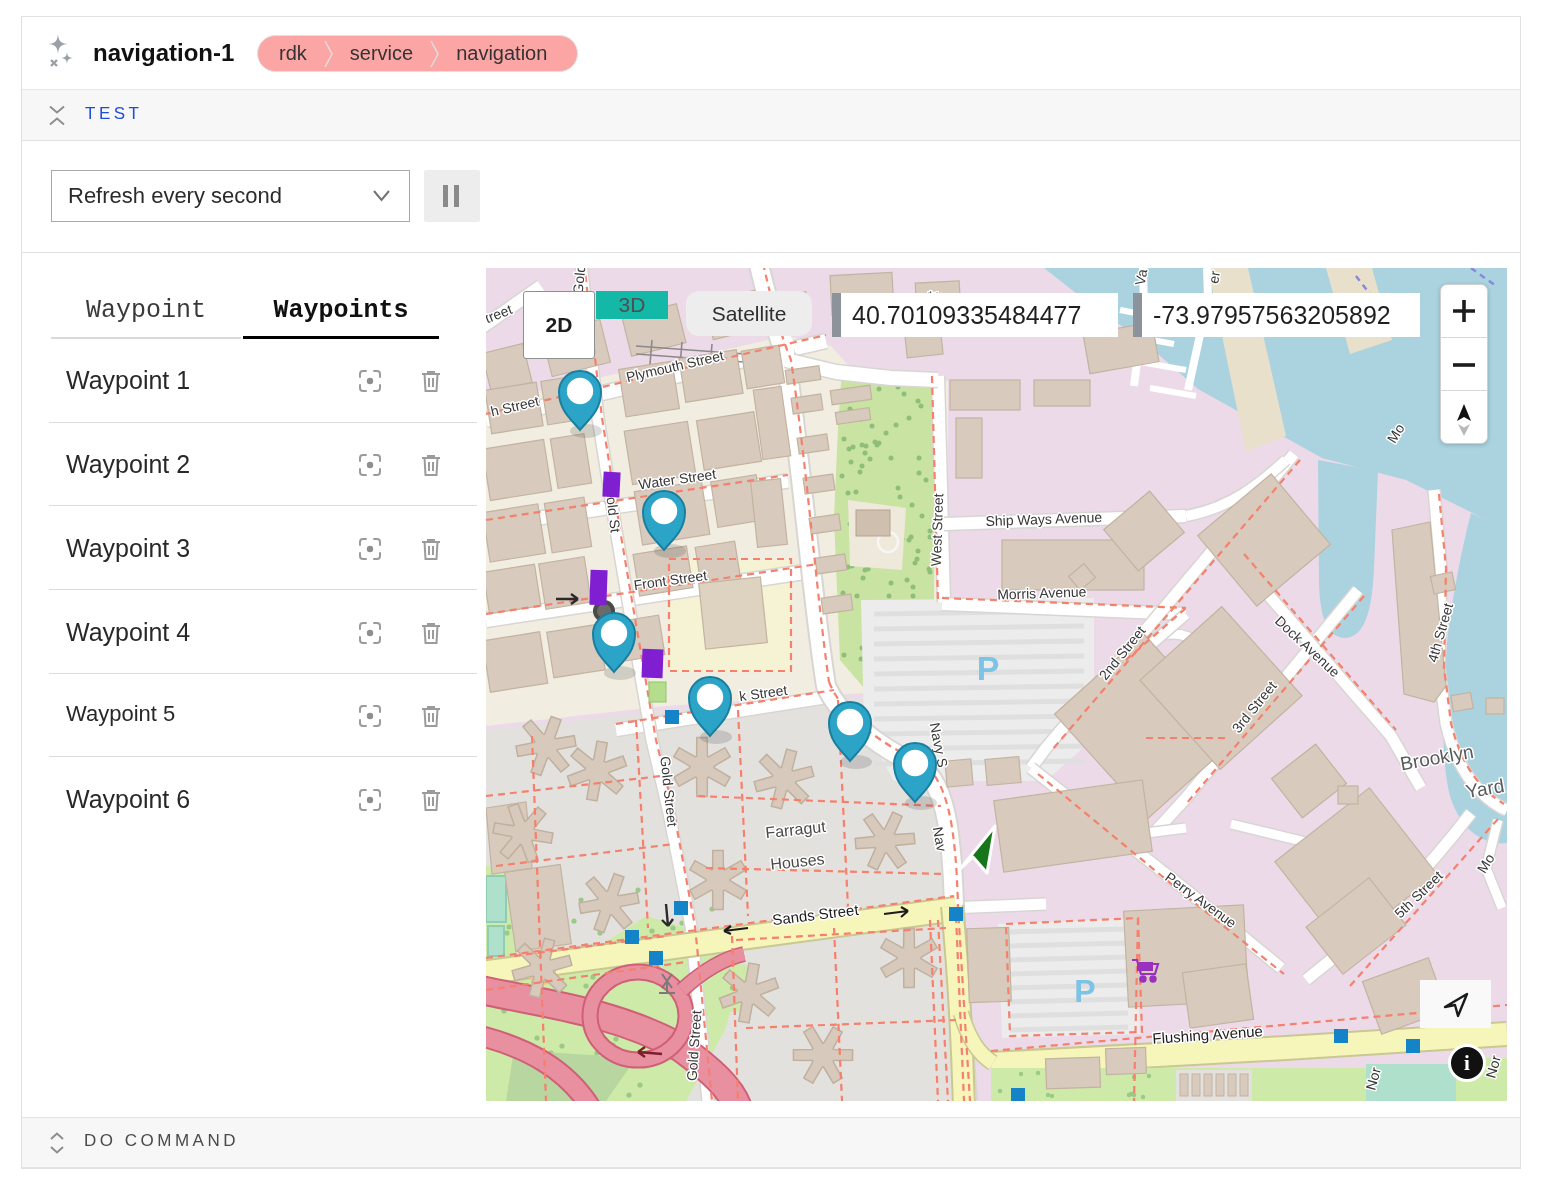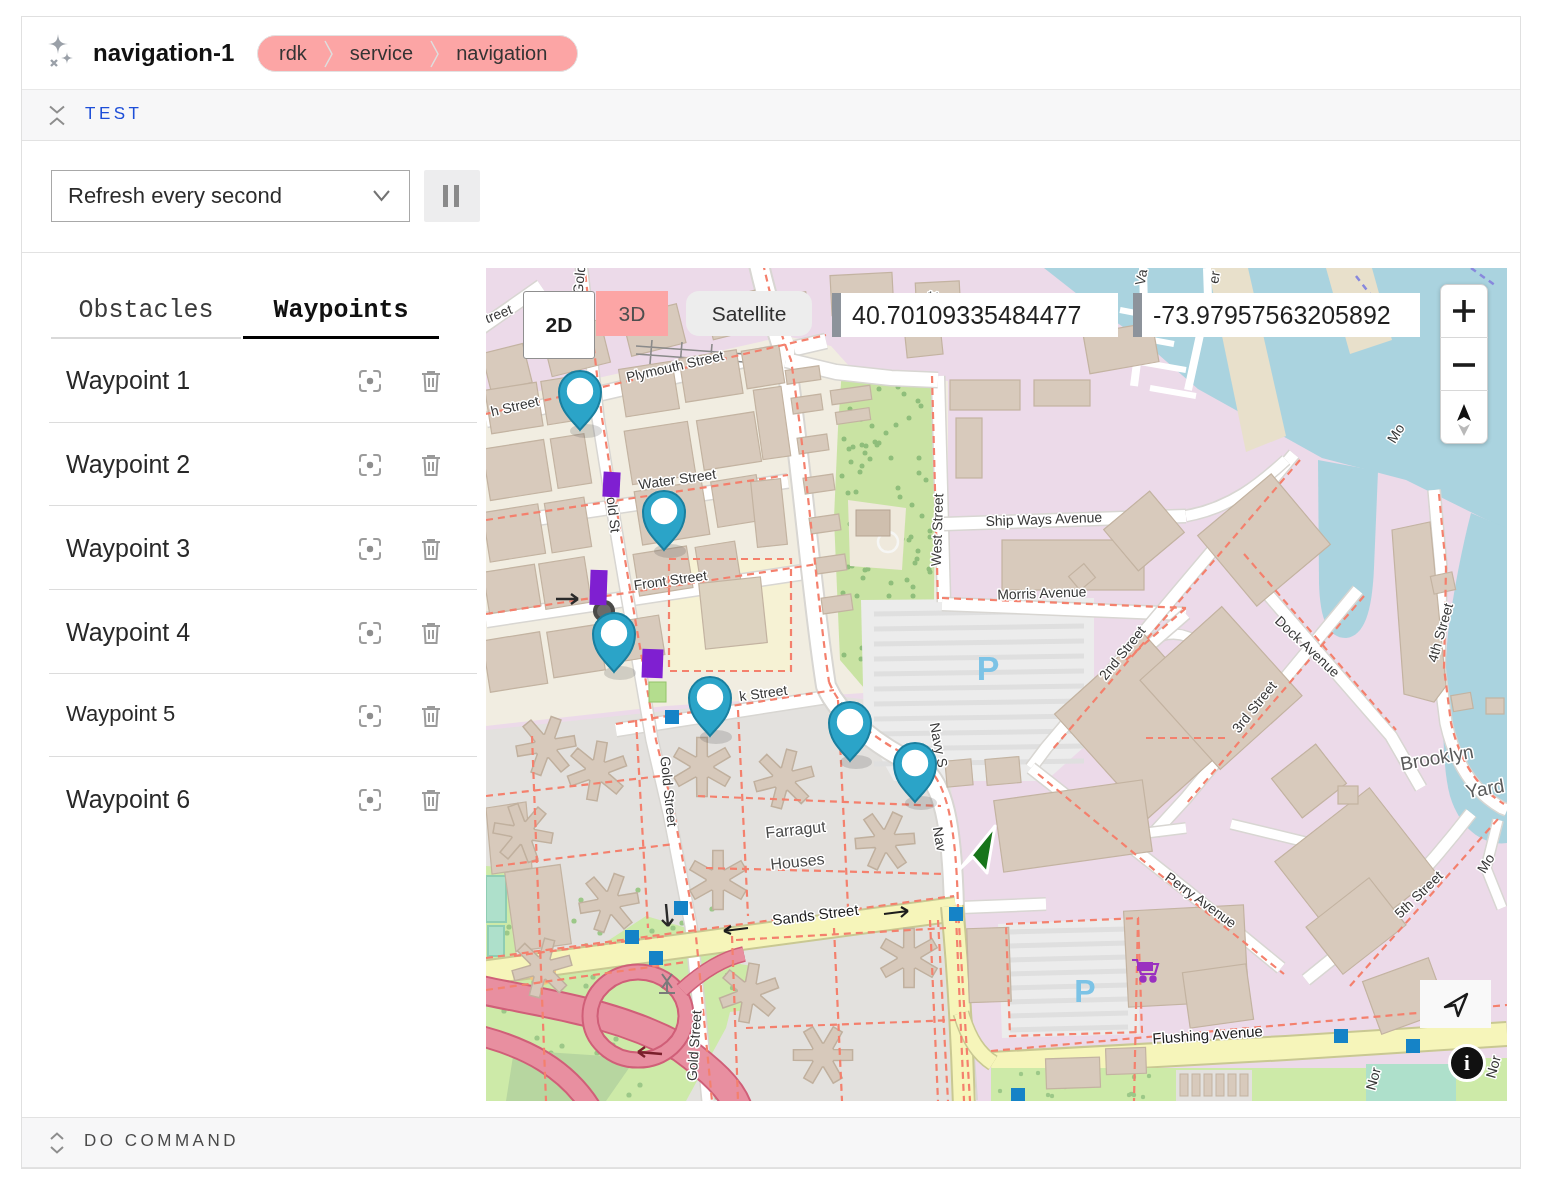--- a/index.html
+++ b/index.html
@@ -36,21 +36,21 @@
 <div style="position:absolute;left:68px;top:183px;font-size:22px;color:#2b2b2b;">Refresh every second</div>
 <svg style="position:absolute;left:372px;top:189px" width="19" height="14" viewBox="0 0 19 14" fill="none" stroke="#737373" stroke-width="2">
     <path d="M2,2 L9.5,11 L17,2"></path>
   </svg>
 <div style="position:absolute;left:424px;top:170px;width:56px;height:52px;background:#ededee;border-radius:2px;"></div>
 <div style="position:absolute;left:443px;top:185px;width:5px;height:22px;background:#8a8a8a;"></div>
 <div style="position:absolute;left:454px;top:185px;width:5px;height:22px;background:#8a8a8a;"></div>
 
 <div style="position:absolute;left:22px;top:252px;width:1498px;height:1px;background:#e2e2e2;"></div>
 
-<div class="mono" style="position:absolute;left:51px;top:296px;width:190px;text-align:center;font-size:25px;color:#3a3a3a;">Obstacles</div>
+<div class="mono" style="position:absolute;left:51px;top:296px;width:190px;text-align:center;font-size:25px;color:#3a3a3a;">Waypoint</div>
 <div class="mono" style="position:absolute;left:243px;top:296px;width:196px;text-align:center;font-size:25px;font-weight:bold;color:#101010;">Waypoints</div>
 <div style="position:absolute;left:51px;top:337px;width:190px;height:1.5px;background:#d9d9d9;"></div>
 <div style="position:absolute;left:243px;top:336px;width:196px;height:2.5px;background:#000;"></div>
 <div style="position:absolute;left:66px;top:366px;font-size:25px;color:#282828;">Waypoint 1</div>
 <svg style="position:absolute;left:357px;top:368px" width="26" height="26" viewBox="0 0 26 26" fill="none" stroke="#9b9b9b" stroke-width="2" stroke-linecap="round">
  <path d="M3,9 V6 Q3,3 6,3 H9"></path>
     <path d="M17,3 H20 Q23,3 23,6 V9"></path>
     <path d="M23,17 V20 Q23,23 20,23 H17"></path>
     <path d="M9,23 H6 Q3,23 3,20 V17"></path>
     <circle cx="13" cy="13" r="3.2" fill="#8e8e8e" stroke="none"></circle>
@@ -641,21 +641,21 @@
         <path d="M0,37 C 7,28 21,18 21,-1 A 21,21 0 1 0 -21,-1 C -21,18 -7,28 0,37 Z" fill="#2ba4c8" stroke="#1a7f9f" stroke-width="2"></path>
         <circle cx="0" cy="-2" r="13.2" fill="#ffffff"></circle>
       </g>
       <g transform="translate(429,497)">
         <path d="M0,37 C 7,28 21,18 21,-1 A 21,21 0 1 0 -21,-1 C -21,18 -7,28 0,37 Z" fill="#2ba4c8" stroke="#1a7f9f" stroke-width="2"></path>
         <circle cx="0" cy="-2" r="13.2" fill="#ffffff"></circle>
       </g>
     </svg>
 
 <div style="position:absolute;left:37px;top:23px;width:72px;height:68px;background:#fff;border:1px solid #8f8f8f;border-radius:3px;display:flex;align-items:center;justify-content:center;font-size:21px;font-weight:bold;color:#1c1c1c;">2D</div>
-<div style="position:absolute;left:110px;top:23px;width:72px;height:45px;background:#fca5a5;display:flex;align-items:center;justify-content:center;font-size:21px;color:#4f4f4f;">3D</div>
+<div style="position:absolute;left:110px;top:23px;width:72px;height:28px;background:#14b8a6;display:flex;align-items:center;justify-content:center;font-size:21px;color:#4f4f4f;">3D</div>
 <div style="position:absolute;left:200px;top:23px;width:126px;height:45px;background:#ededed;display:flex;align-items:center;justify-content:center;font-size:21px;color:#2e2e2e;border-radius:13px;">Satellite</div>
 <div style="position:absolute;left:346px;top:25px;width:286px;height:44px;background:#fff;"></div>
 <div style="position:absolute;left:346px;top:25px;width:9px;height:44px;background:#8d939b;"></div>
 <div style="position:absolute;left:366px;top:33px;font-size:25px;color:#1f1f1f;">40.70109335484477</div>
 <div style="position:absolute;left:647px;top:25px;width:287px;height:44px;background:#fff;"></div>
 <div style="position:absolute;left:647px;top:25px;width:9px;height:44px;background:#8d939b;"></div>
 <div style="position:absolute;left:667px;top:33px;font-size:25px;color:#1f1f1f;">-73.97957563205892</div>
 <div style="position:absolute;left:954px;top:16px;width:48px;height:160px;background:#fff;border:1px solid #cfcfcf;border-radius:7px;box-shadow:0 1px 4px rgba(0,0,0,0.2);"></div>
 <div style="position:absolute;left:954px;top:69px;width:48px;height:1px;background:#d8d8d8;"></div>
 <div style="position:absolute;left:954px;top:122px;width:48px;height:1px;background:#d8d8d8;"></div>

